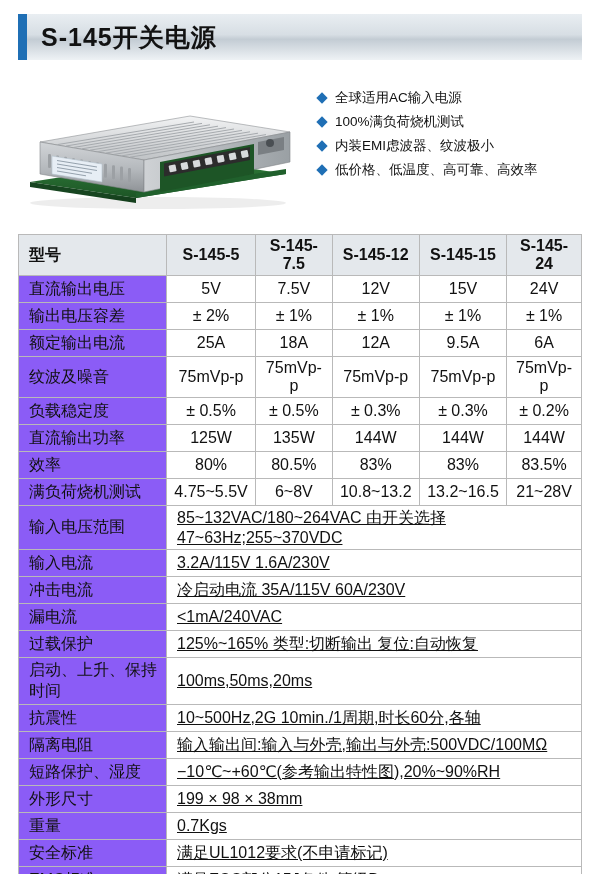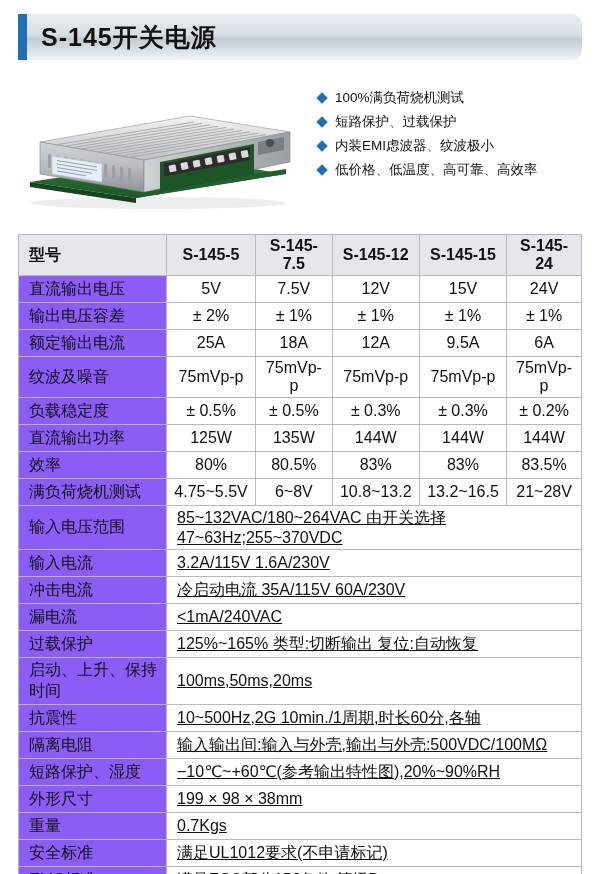--- a/index.html
+++ b/index.html
@@ -17,21 +17,21 @@
     overflow: hidden;
     padding: 0;
   }
 
   
   .banner {
     position: relative;
     height: 46px;
     margin: 14px 18px 0 18px;
     background: linear-gradient(180deg, #e9eef2 0%, #d7dee4 45%, #c3ccd4 55%, #eef2f5 100%);
-    border-radius: 10px;
+    border-radius: 0;
     display: flex;
     align-items: center;
   }
   .banner .bar {
     width: 9px;
     height: 46px;
     background: #1f6fb5;
     flex: 0 0 auto;
   }
   .banner .btitle {
@@ -205,25 +205,25 @@
         <polygon points="240,72 266,67 266,80 240,85" fill="#7a7f83"></polygon>
         <circle cx="252" cy="73" r="4" fill="#4a4f53"></circle>
 
         <ellipse cx="140" cy="133" rx="128" ry="6" fill="#000" opacity="0.07"></ellipse>
       </svg>
     </div>
 
     <div class="features">
       <div class="feature">
         <span class="diamond"></span>
-        <span>100%满负荷烧机测试</span>
+        <span>全球适用AC输入电源</span>
       </div>
       <div class="feature">
         <span class="diamond"></span>
-        <span>短路保护、过载保护</span>
+        <span>100%满负荷烧机测试</span>
       </div>
       <div class="feature">
         <span class="diamond"></span>
         <span>内装EMI虑波器、纹波极小</span>
       </div>
       <div class="feature">
         <span class="diamond"></span>
         <span>低价格、低温度、高可靠、高效率</span>
       </div>
     </div>

